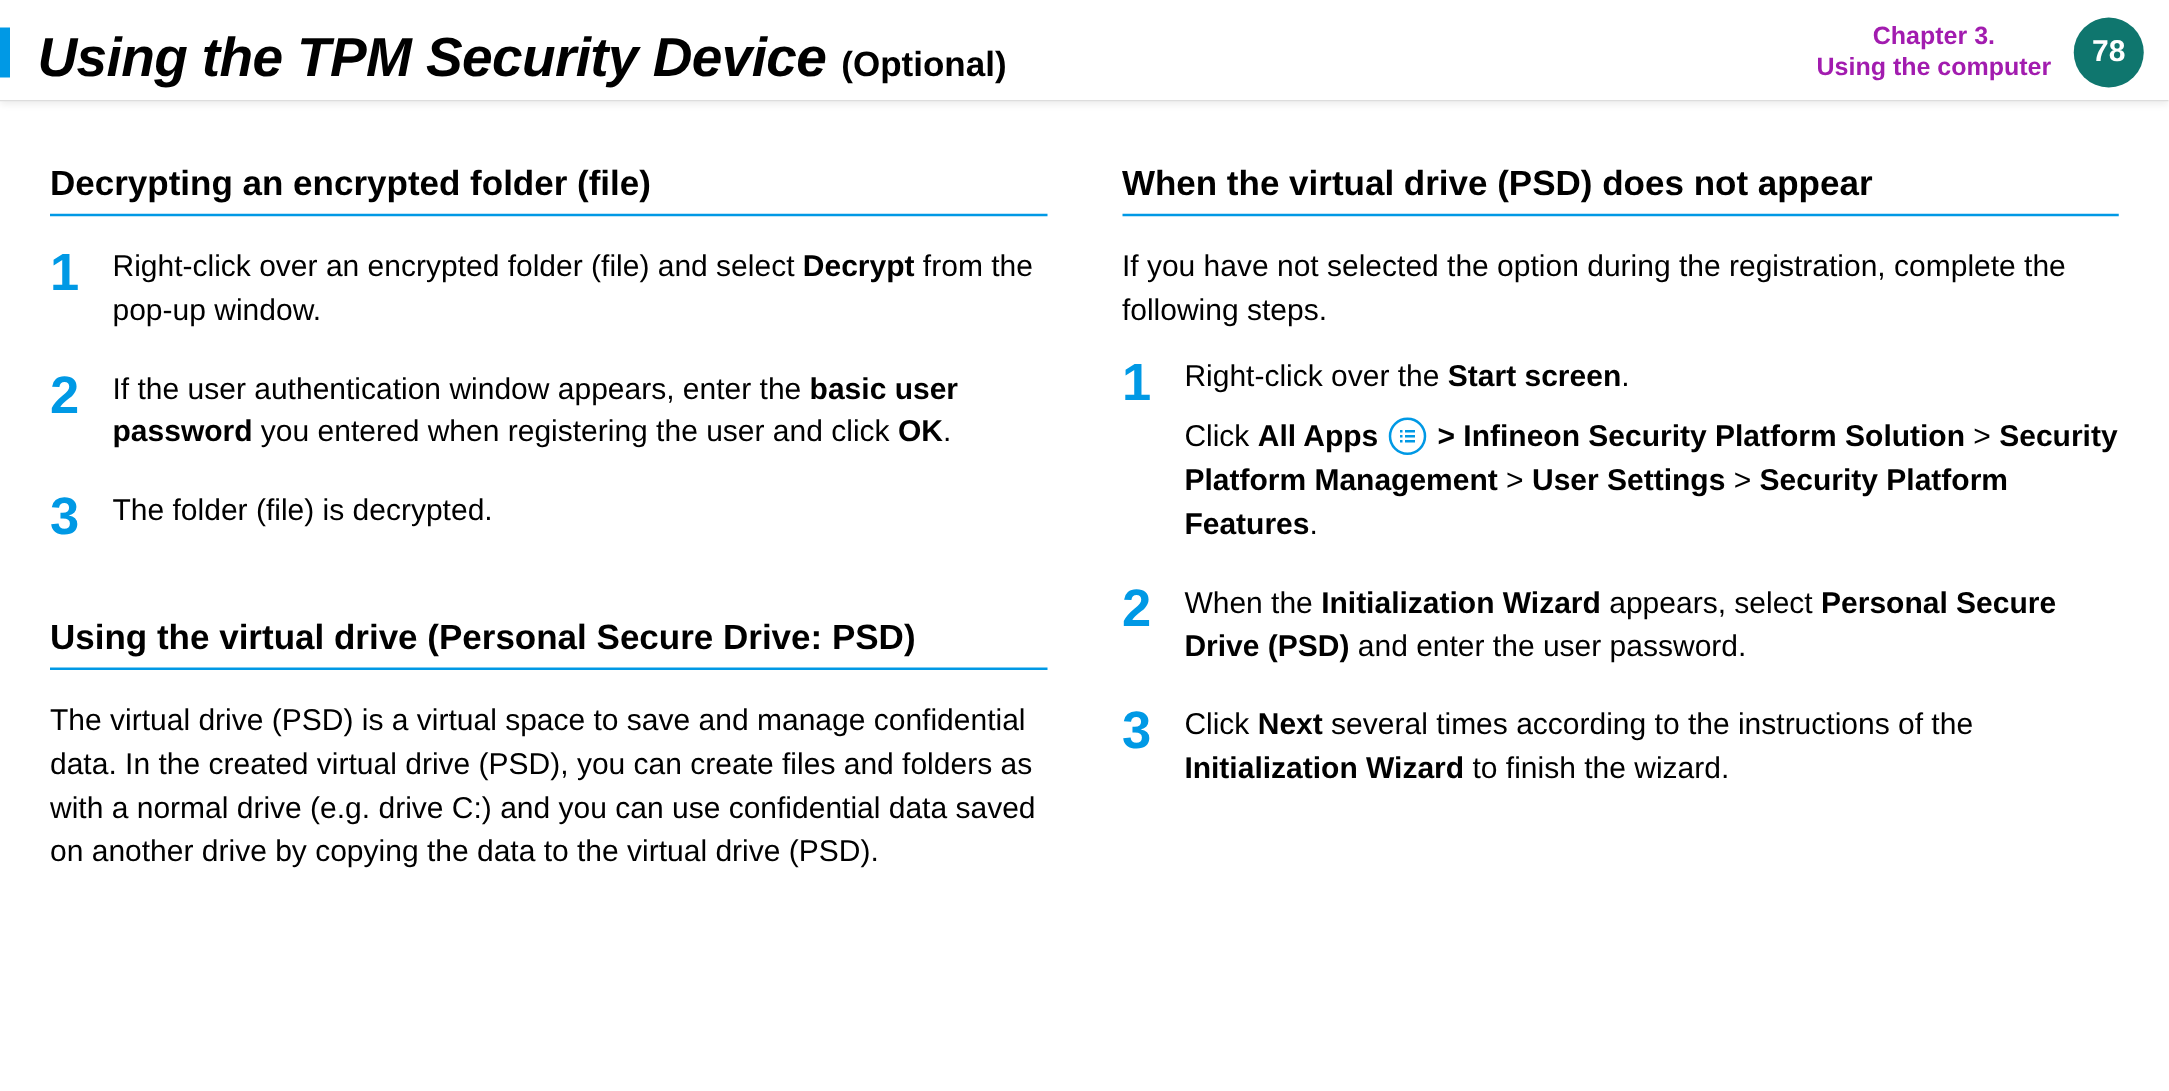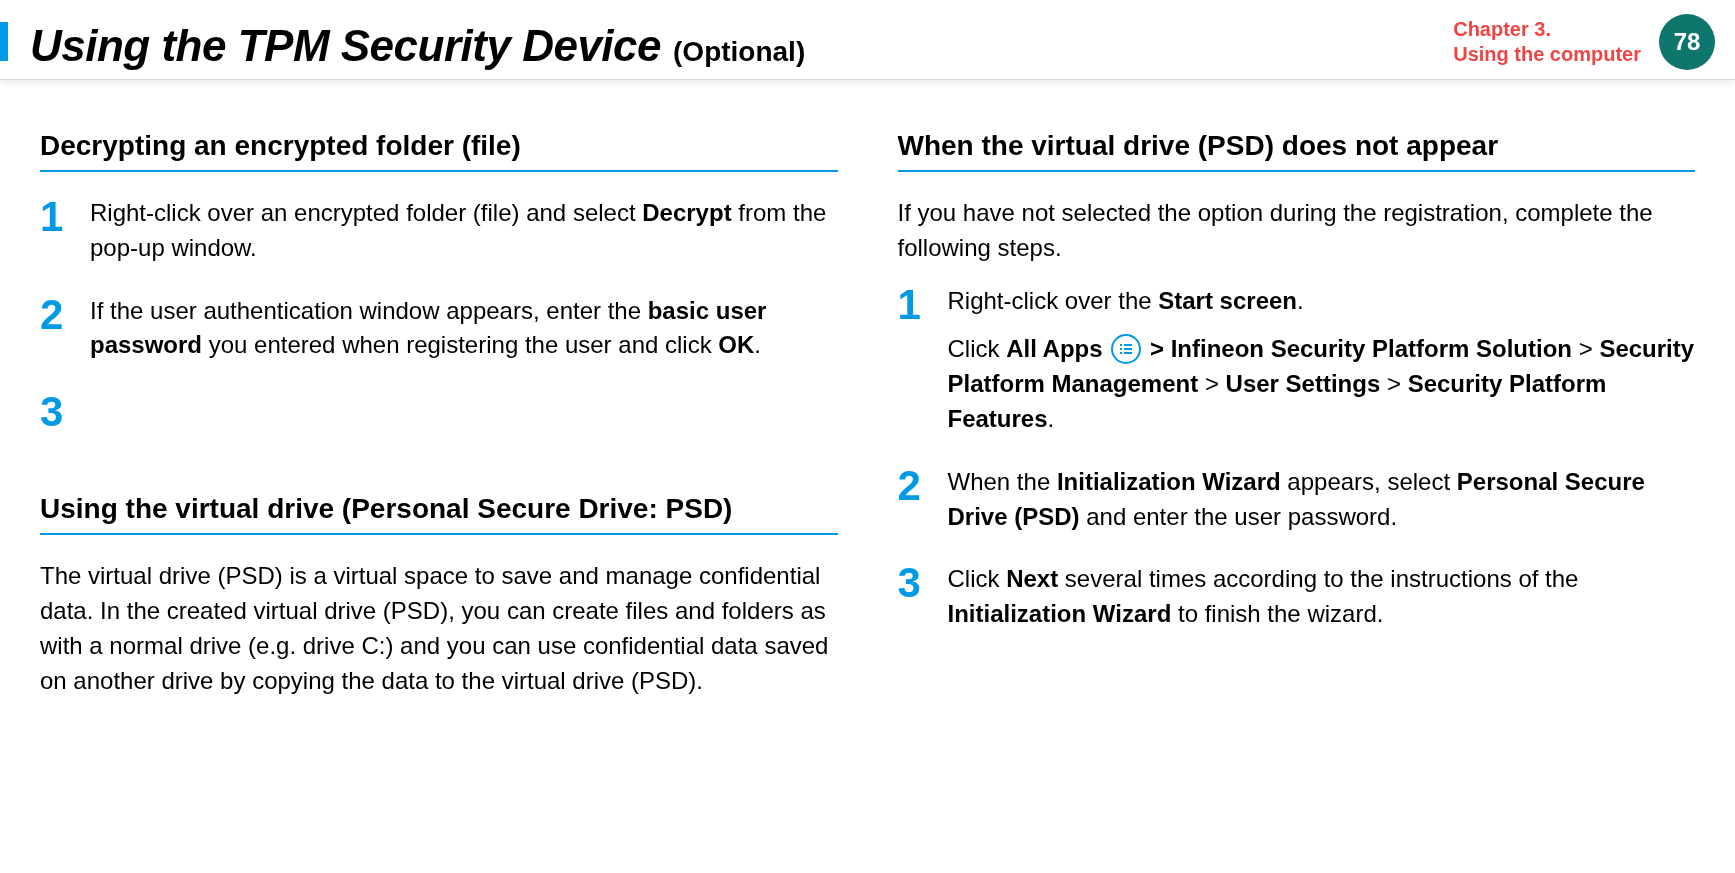--- a/index.html
+++ b/index.html
@@ -42,22 +42,22 @@
       font-size: 28px;
       font-weight: 600;
       margin-top: 24px;
     }
     .header-right {
       display: flex;
       align-items: center;
       gap: 18px;
     }
     .chapter-info {
-      text-align: left;
-      color: #ef4444;
+      text-align: center;
+      color: #a21caf;
       font-weight: 700;
       font-size: 20px;
       line-height: 1.25;
     }
     .page-num-badge {
       width: 56px;
       height: 56px;
       border-radius: 50%;
       background: #0f766e;
       color: #fff;
@@ -155,20 +155,21 @@
       <div class="step-text"><span>Right-click over an encrypted folder (file) and select </span><b>Decrypt</b><span> from the pop-up window.</span></div>
     </div>
 
     <div class="step">
       <div class="step-num">2</div>
       <div class="step-text"><span>If the user authentication window appears, enter the </span><b>basic user password</b><span> you entered when registering the user and click </span><b>OK</b><span>.</span></div>
     </div>
 
     <div class="step">
       <div class="step-num">3</div>
+      <div class="step-text">The folder (file) is decrypted.</div>
     </div>
 
     <h2 class="section-heading tight">Using the virtual drive (Personal Secure Drive: PSD)</h2>
     <p class="body-text">The virtual drive (PSD) is a virtual space to save and manage confidential data. In the created virtual drive (PSD), you can create files and folders as with a normal drive (e.g. drive C:) and you can use confidential data saved on another drive by copying the data to the virtual drive (PSD).</p>
   </div>
 
   <div class="col">
     <h2 class="section-heading">When the virtual drive (PSD) does not appear</h2>
 
     <p class="body-text"> If you have not selected the option during the registration, complete the following steps.</p>

